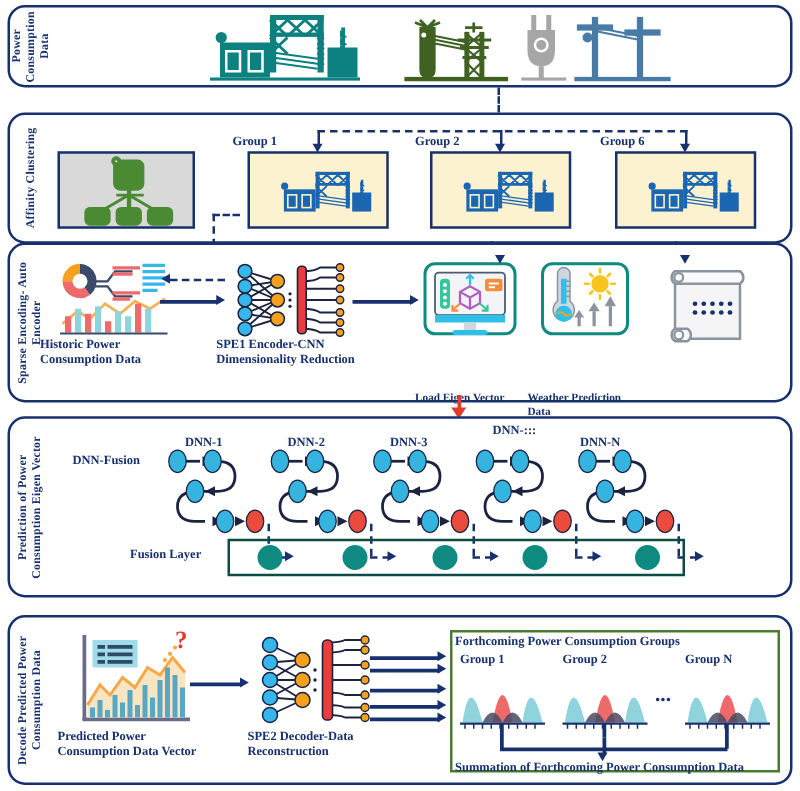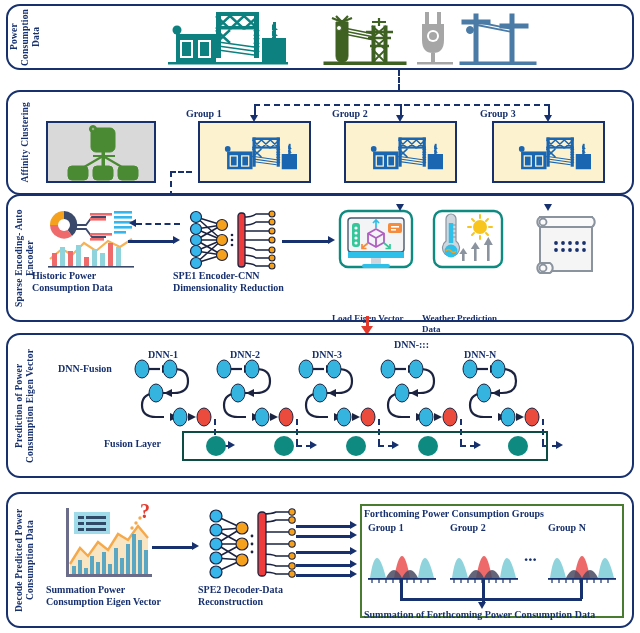--- a/index.html
+++ b/index.html
@@ -173,21 +173,21 @@
             <rect x="32" y="30" width="9" height="14" fill="#1b66b0"></rect>
           <circle cx="9" cy="18" r="4.5"></circle>
           <rect x="94" y="26" width="24" height="24"></rect>
           <path d="M104 12 l6 6 l-6 0 z M104 18 l6 6 l-6 0 z M104 24 l6 5 l-6 0 z"></path>
           <rect x="105" y="10" width="3" height="18"></rect>
           <path d="M50 30 L86 35 M50 34 L86 39 M50 38 L86 43" stroke="#1b66b0" stroke-width="1.6" fill="none"></path>
         </g>
       </svg>
     </div>
 
-    <div class="lbl" style="left:472px;top:16px;width:64px;">Group 3</div>
+    <div class="lbl" style="left:472px;top:16px;width:64px;">Group 6</div>
     <div class="groupbox" style="left:484px;top:29px;width:113px;height:62px;">
       <svg style="position:absolute;left:22px;top:5px;" width="75" height="52" viewBox="0 0 118 52">
         <g fill="#1b66b0">
           <rect x="48" y="0" width="5" height="46"></rect>
             <rect x="86" y="0" width="5" height="46"></rect>
           <rect x="48" y="0" width="43" height="4"></rect>
             <rect x="48" y="14" width="43" height="3.5"></rect>
           <path d="M48 4 L62 17 M62 4 L48 17 M62 4 L76 17 M76 4 L62 17 M76 4 L90 17 M90 4 L76 17" stroke="#1b66b0" stroke-width="2.4" fill="none"></path>
           <path d="M48 18 L62 31 M62 18 L48 31" stroke="#1b66b0" stroke-width="2.4" fill="none"></path>
           <path d="M86 18 L91 24 M91 18 L86 24 M86 26 L91 32 M91 26 L86 32 M86 34 L91 40 M91 34 L86 40" stroke="#1b66b0" stroke-width="2" fill="none"></path>
@@ -553,21 +553,21 @@
           <rect x="78" y="36" width="4" height="34"></rect>
         <rect x="84" y="46" width="4" height="24"></rect>
       </g>
       <g fill="#f5a94a">
           <circle cx="72" cy="24" r="1.7"></circle>
           <circle cx="76" cy="19" r="1.7"></circle>
           <circle cx="80" cy="14" r="1.7"></circle>
         </g>
       <text x="80" y="14" font-family="Liberation Serif, serif" font-size="20" font-weight="bold" fill="#e23b2e">?</text>
     </svg>
-    <div class="lbl" style="left:38px;top:90px;width:128px;">Summation Power Consumption Eigen Vector</div>
+    <div class="lbl" style="left:38px;top:90px;width:128px;">Predicted Power Consumption Data Vector</div>
 
     <div class="sol-h" style="left:144px;top:52px;width:42px;"></div>
     <div class="arrow-r" style="left:184px;top:48px;"></div>
 
     <svg style="position:absolute;left:196px;top:14px;" width="100" height="72" viewBox="0 0 100 72">
       <g stroke="#1b2340" stroke-width="1.5" fill="none">
         <path d="M12 8 L38 20 M12 22 L38 20 M12 22 L38 36 M12 36 L38 20 M12 36 L38 36 M12 36 L38 52 M12 50 L38 36 M12 50 L38 52 M12 64 L38 52"></path>
         <path d="M58 6 q10 0 14 -2 h14 M58 14 q10 0 14 -2 h14 M58 24 q10 0 14 0 h14 M58 36 q10 0 14 0 h14 M58 46 q10 0 14 2 h14 M58 56 q10 0 14 2 h14 M58 64 q10 0 14 2 h14"></path>
       </g>
       <g fill="#36b6ea" stroke="#1b2340" stroke-width="1.2">

